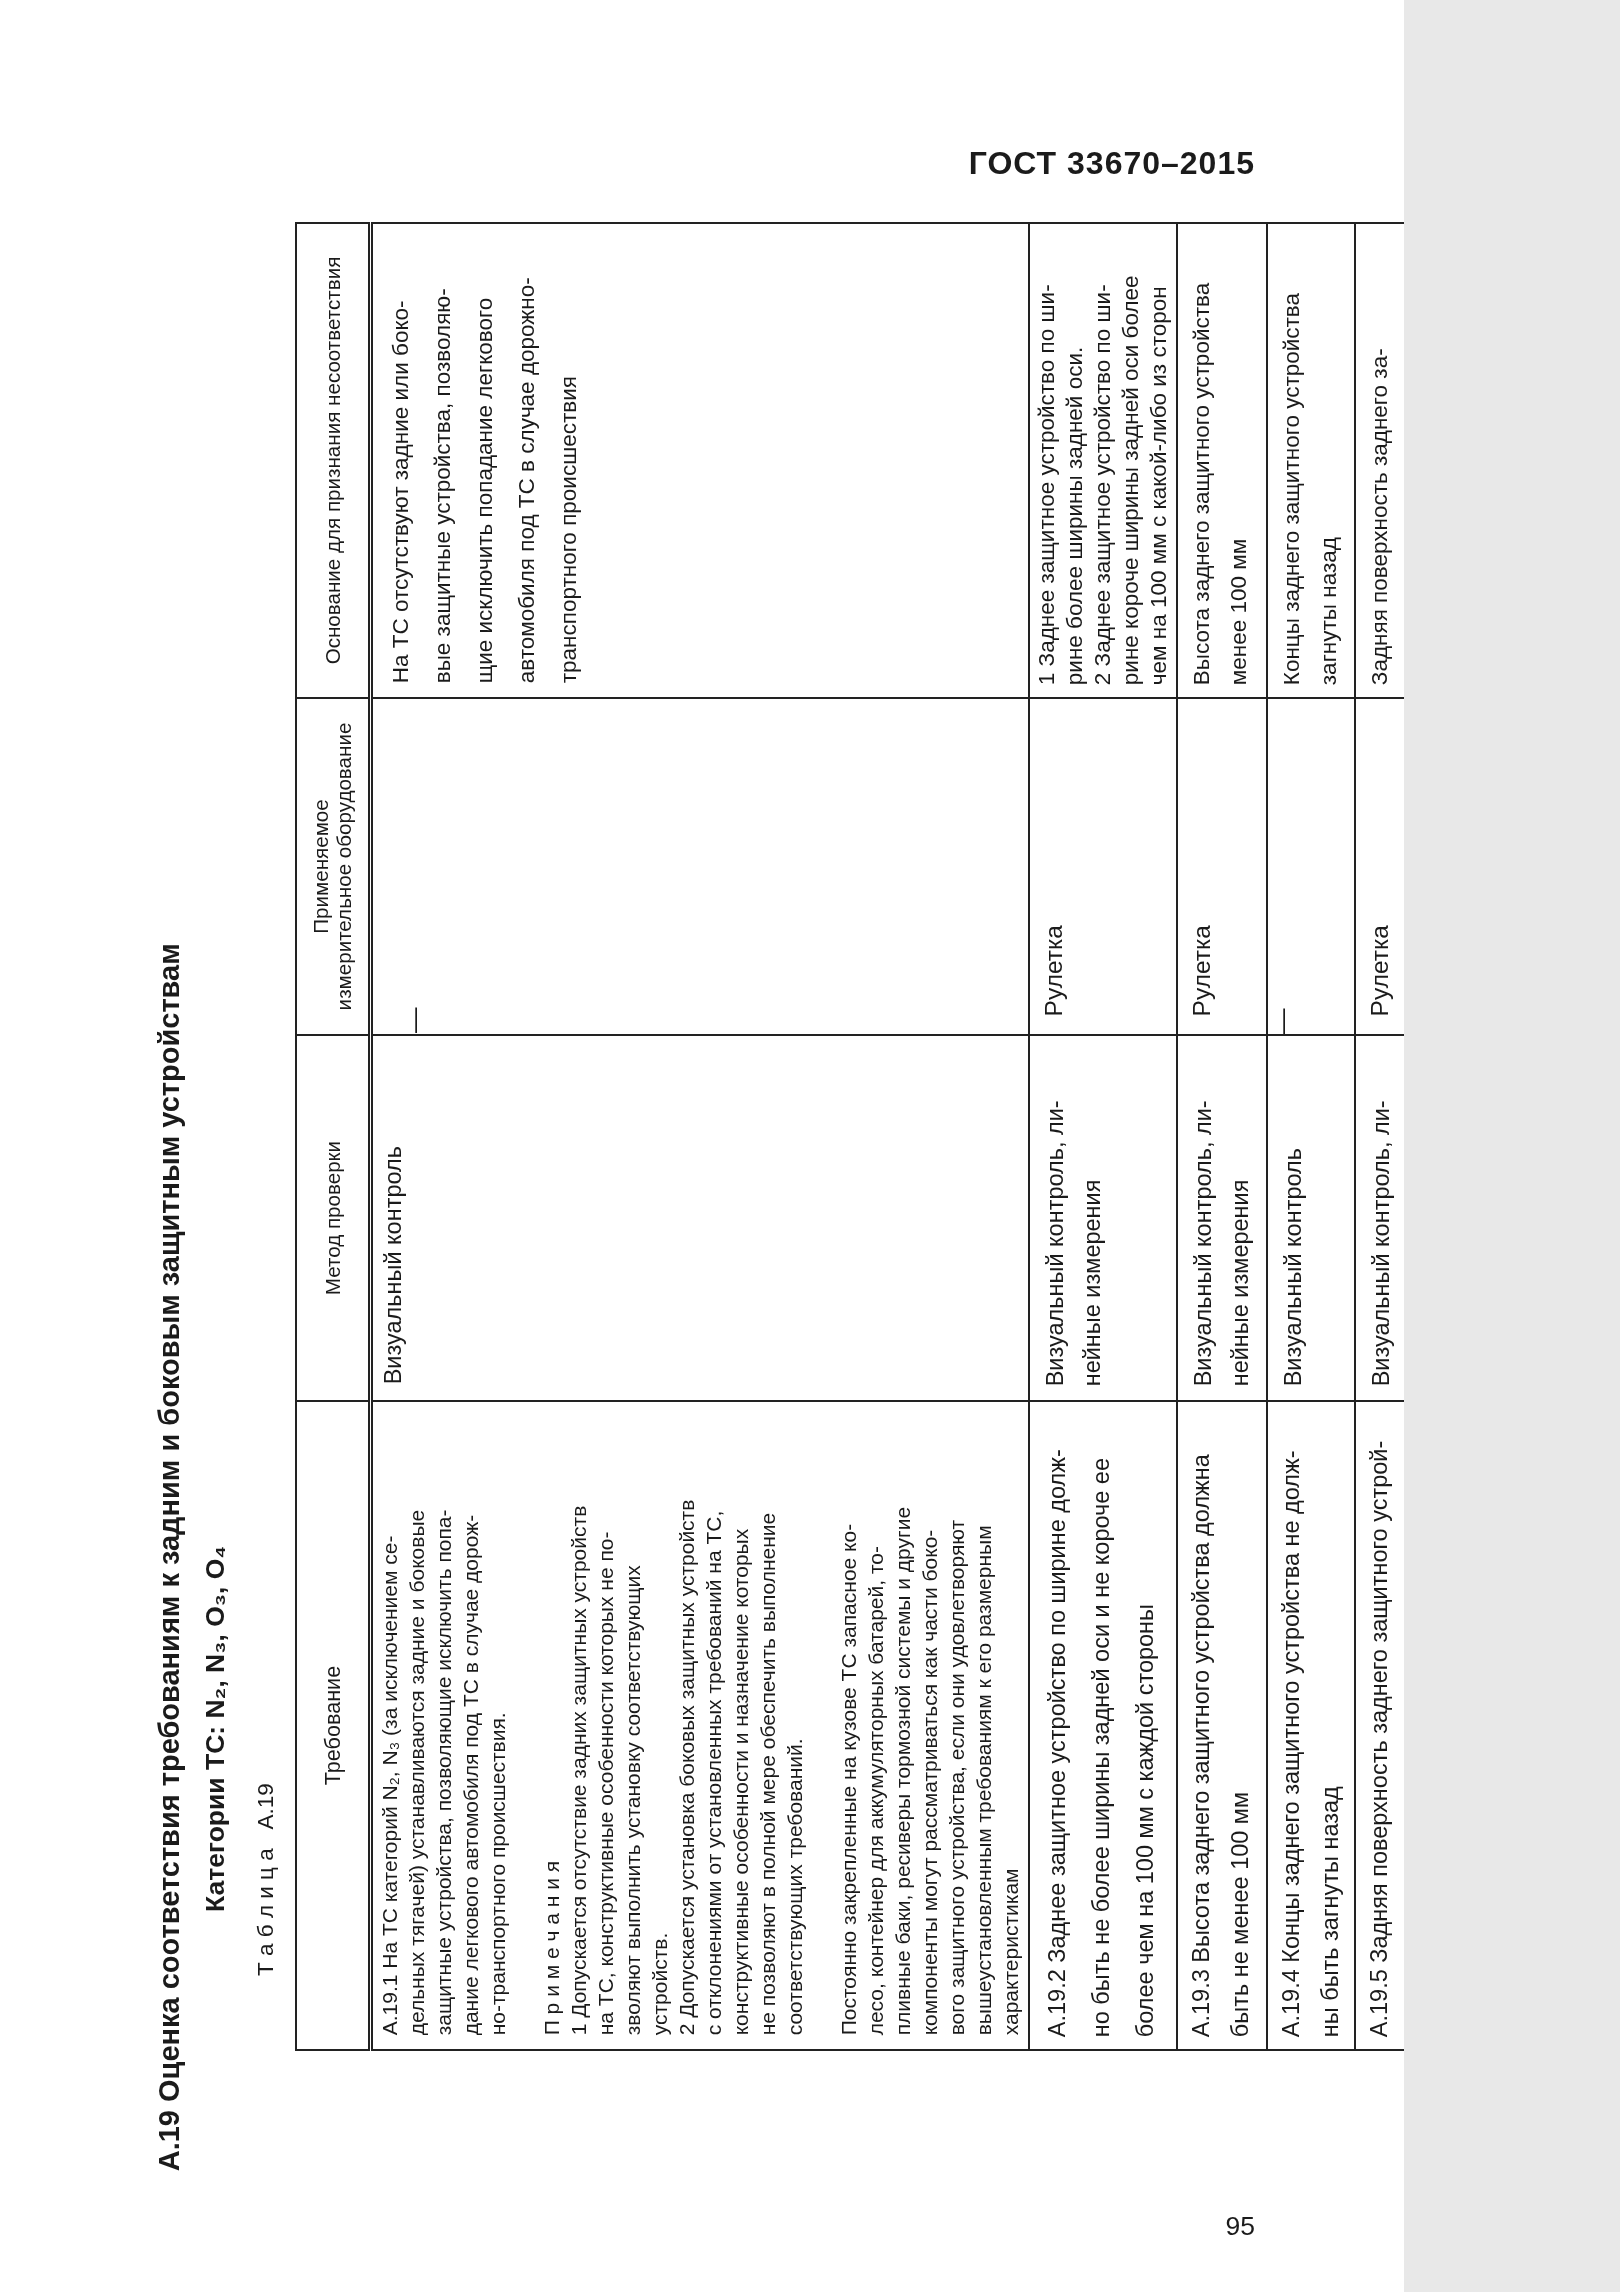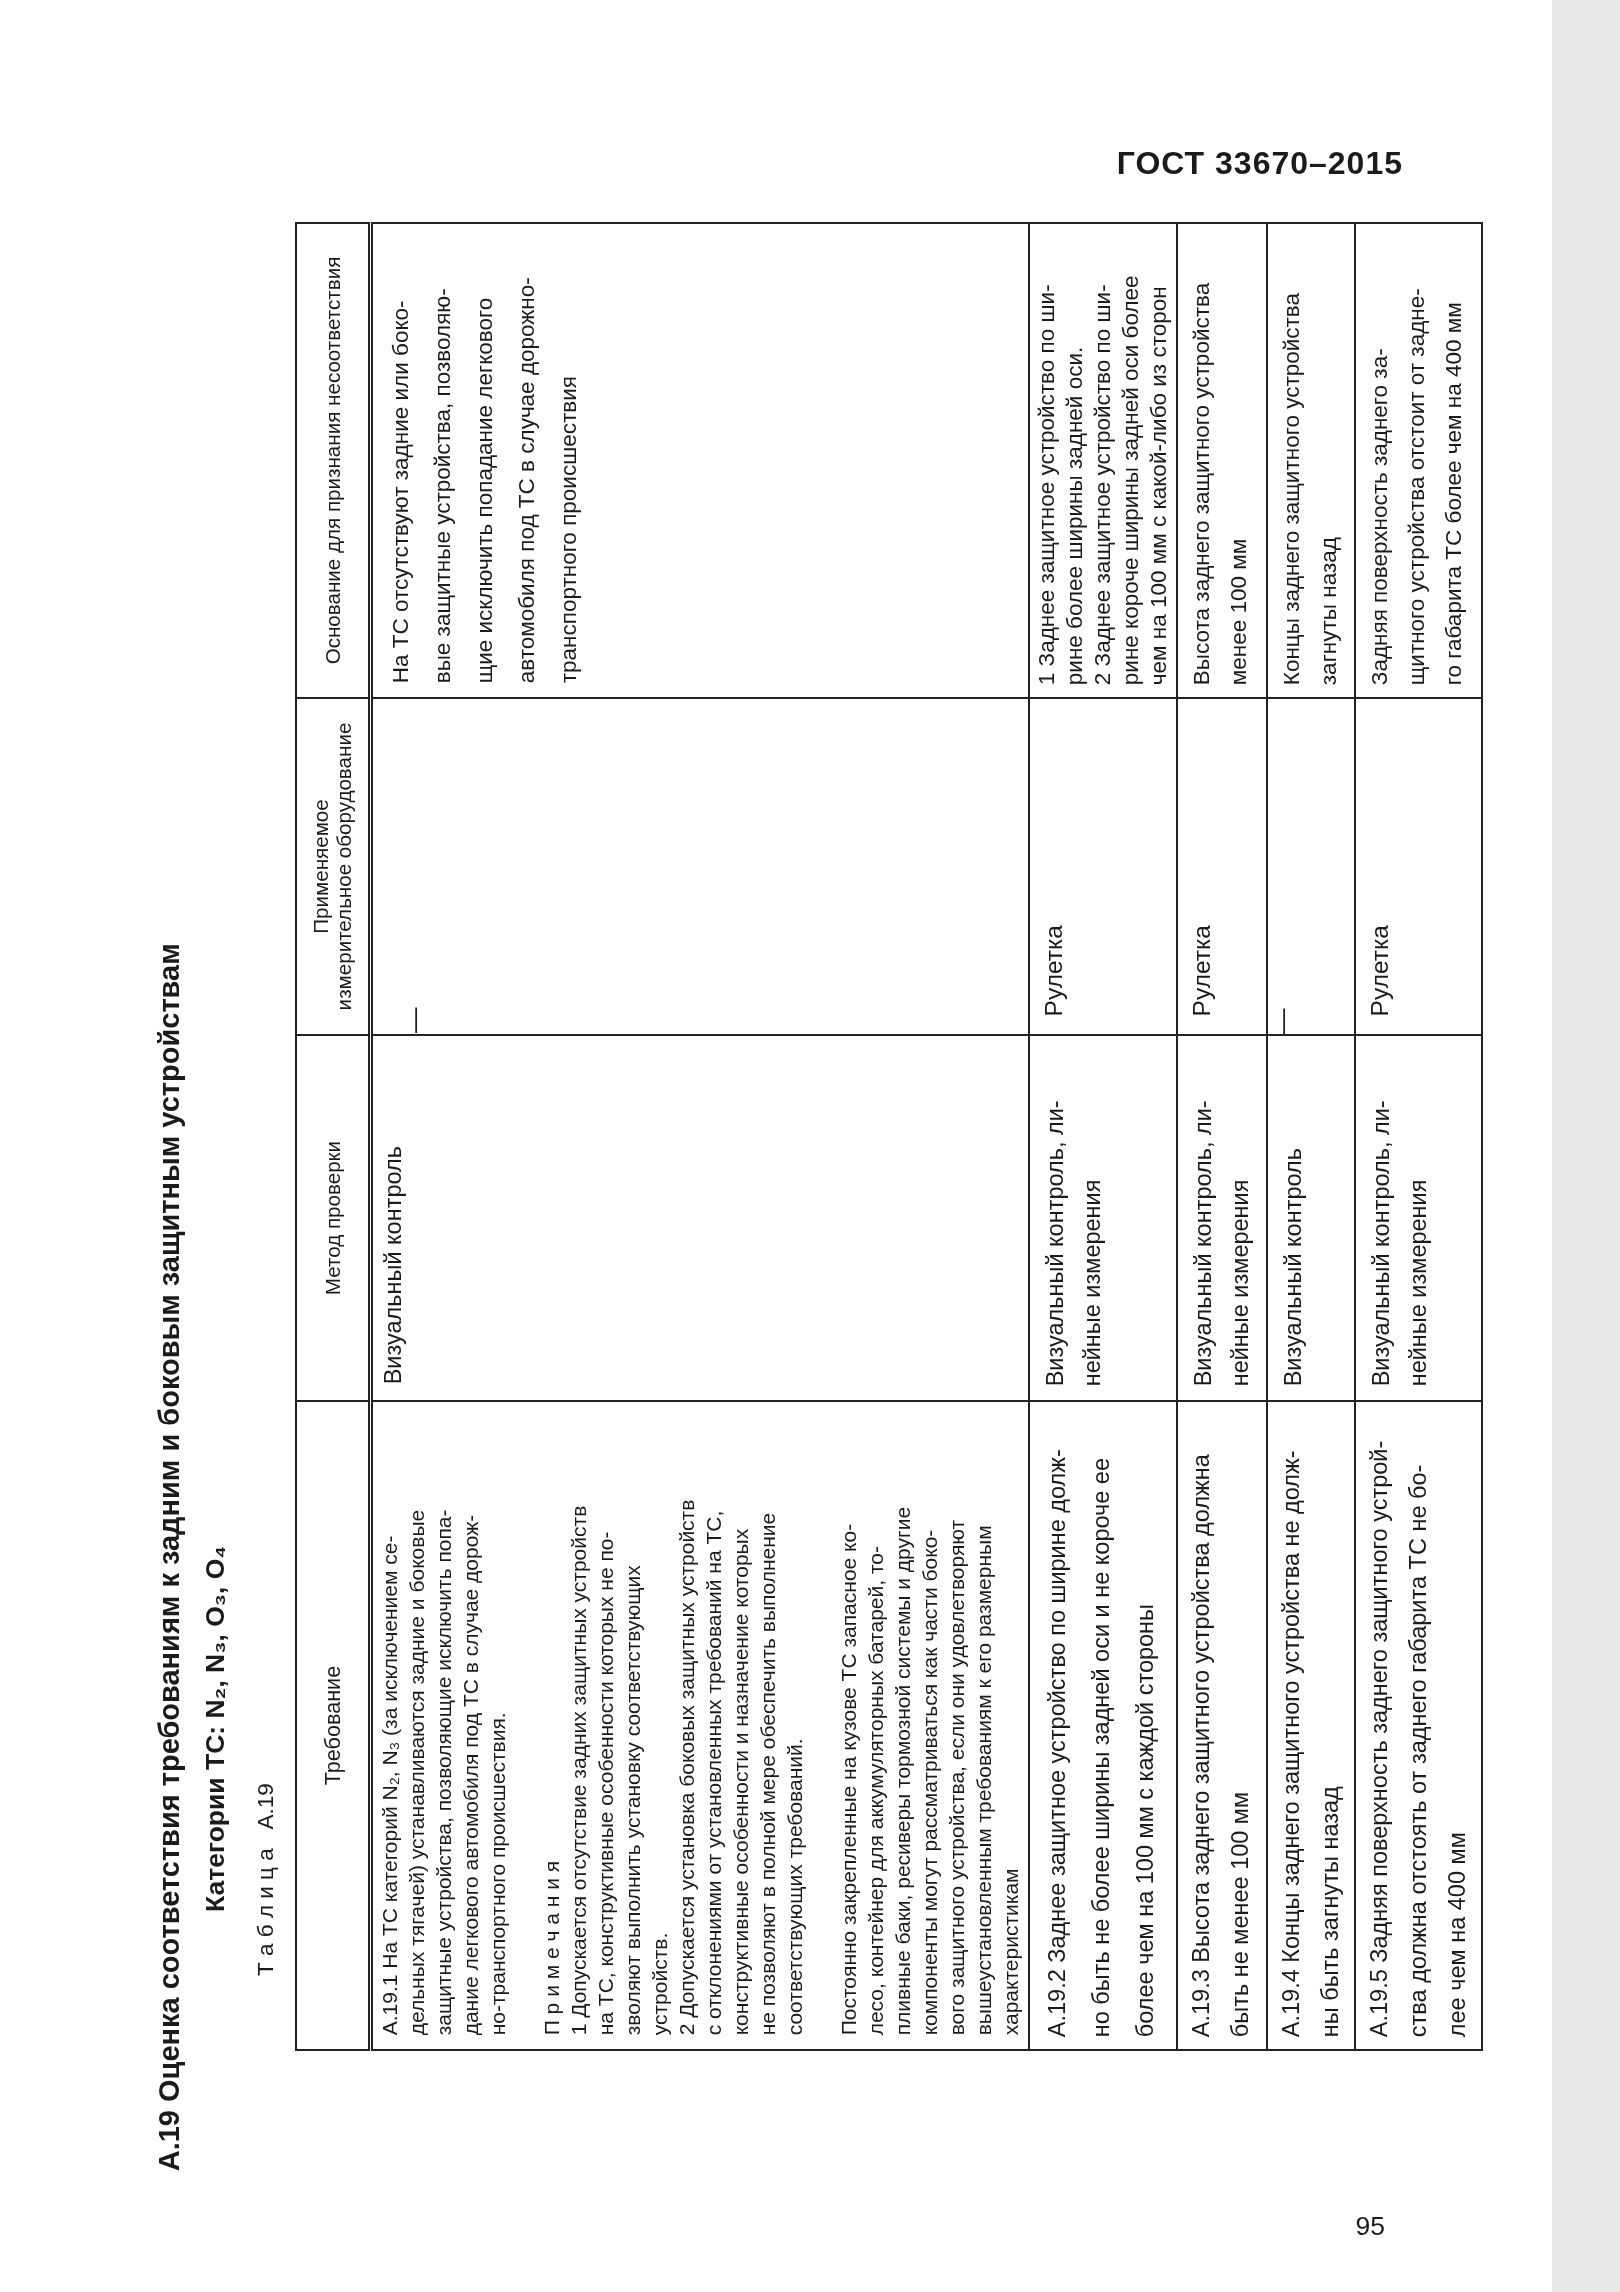--- a/index.html
+++ b/index.html
@@ -1,27 +1,27 @@
 <!DOCTYPE html>
 <html><head>
 <meta charset="utf-8">
 <style>
   html,body{margin:0;padding:0;background:#e8e8e8;}
   #page{
-    position:relative; width:1552px; height:2293px; background:#ffffff;
+    position:relative; width:1404px; height:2293px; background:#ffffff;
     font-family:"Liberation Sans","DejaVu Sans",sans-serif; color:#1b1b1b;
     overflow:hidden;
   }
   
   .doc-ref{
     position:absolute; top:145px; right:149px;
     font-size:32px; font-weight:bold; letter-spacing:1px;
   }
   .page-num{
-    position:absolute; top:2211px; right:167px;
+    position:absolute; top:2211px; right:149px;
     font-size:26.5px;
   }
   
   .sheet{
     position:absolute; top:2186px; left:147px;
     width:2000px; height:1392px;
     transform:rotate(-90deg); transform-origin:0 0;
   }
   .h-line1{
     position:absolute; left:14.7px; top:5.9px;

